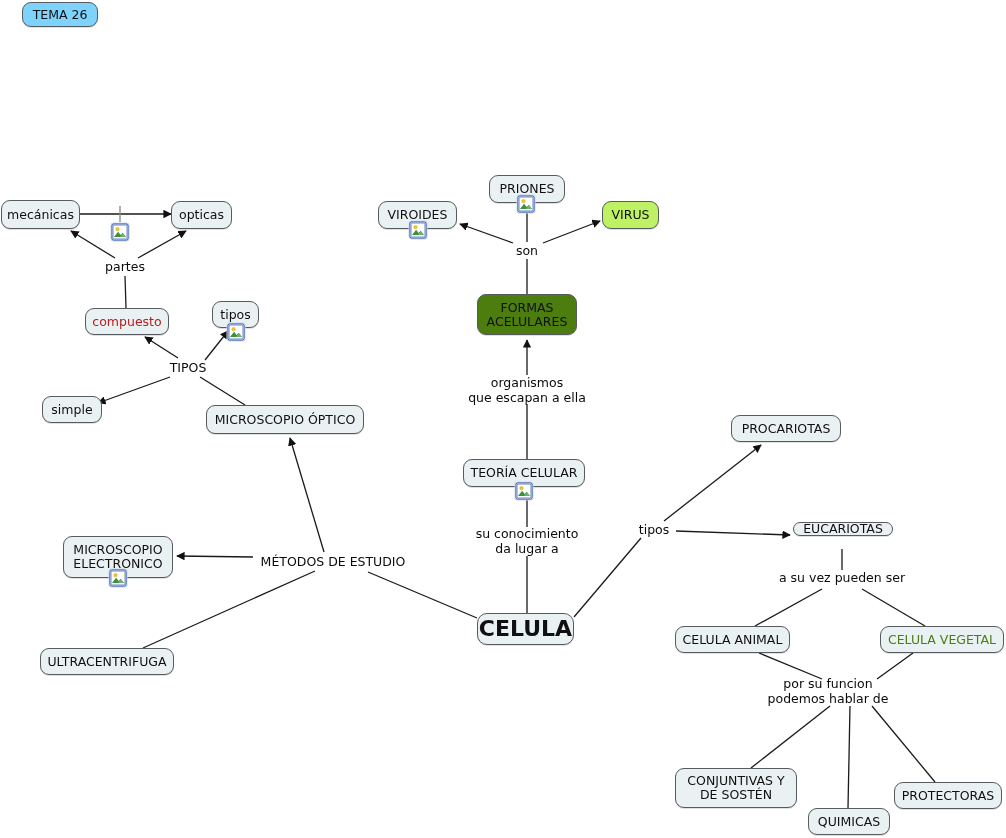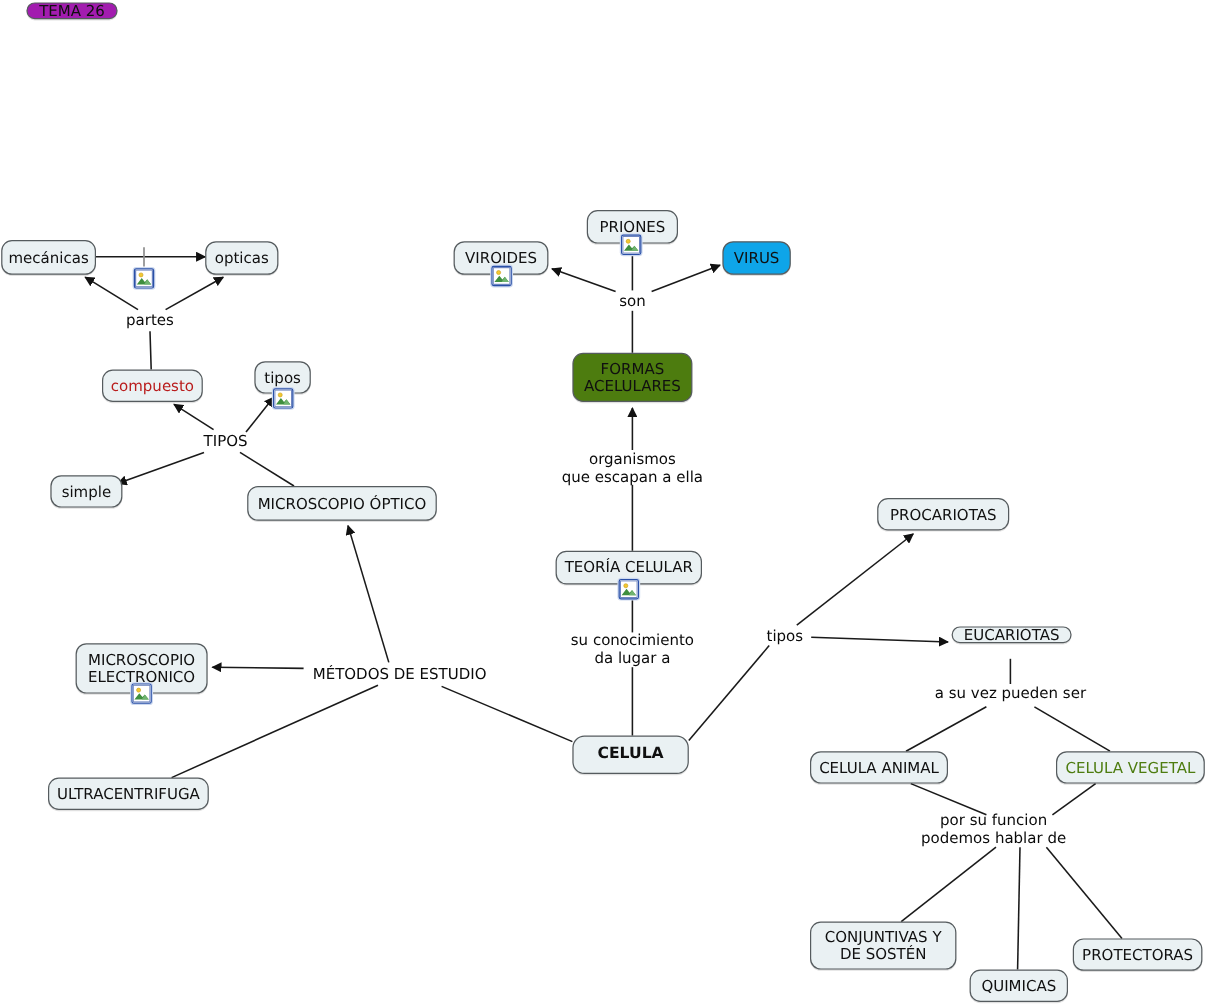--- a/index.html
+++ b/index.html
@@ -39,21 +39,21 @@
     text-align: center;
     color: #101010;
     font-family: "DejaVu Sans", "Liberation Sans", sans-serif;
     font-size: 12.5px;
     line-height: 14px;
     white-space: pre;
     box-shadow: 0 1px 0 rgba(0,0,0,0.12);
   }
   .node.bold {
     font-weight: bold;
-    font-size: 13px;
+    font-size: 22px;
     border-width: 1px;
     border-radius: 10px;
   }
   .link-label {
     position: absolute;
     color: #0a0a0a;
     font-family: "DejaVu Sans", "Liberation Sans", sans-serif;
     font-size: 12.5px;
     line-height: 14.5px;
     text-align: center;
@@ -119,33 +119,33 @@
         <polyline points="830,706 751,768" fill="none" stroke="#1a1a1a" stroke-width="1.3"></polyline>
         <polyline points="850,706 848,808" fill="none" stroke="#1a1a1a" stroke-width="1.3"></polyline>
         <polyline points="872,706 935,782" fill="none" stroke="#1a1a1a" stroke-width="1.3"></polyline>
       </g>
     <g id="tick-group">
       <line x1="120" y1="206" x2="120" y2="222" stroke="#8d8d8d" stroke-width="1.4"></line>
     </g>
   </svg>
 
   <div id="node-layer">
-      <div class="node" style="left: 22px; top: 2px; width: 76px; height: 14px; background: #a21caf; border-color: rgb(85, 91, 94); color: rgb(16, 16, 16);">TEMA 26</div>
+      <div class="node" style="left: 22px; top: 2px; width: 76px; height: 25px; background: #7dd3fc; border-color: rgb(85, 91, 94); color: rgb(16, 16, 16);">TEMA 26</div>
       <div class="node" style="left: 1px; top: 200px; width: 79px; height: 29px; background: rgb(234, 241, 243); border-color: rgb(85, 91, 94); color: rgb(16, 16, 16);">mecánicas</div>
       <div class="node" style="left: 171px; top: 201px; width: 61px; height: 28px; background: rgb(234, 241, 243); border-color: rgb(85, 91, 94); color: rgb(16, 16, 16);">opticas</div>
       <div class="node" style="left: 85px; top: 308px; width: 84px; height: 27px; background: rgb(234, 241, 243); border-color: rgb(85, 91, 94); color: #b91c1c;">compuesto</div>
       <div class="node" style="left: 212px; top: 301px; width: 47px; height: 27px; background: rgb(234, 241, 243); border-color: rgb(85, 91, 94); color: rgb(16, 16, 16);">tipos</div>
       <div class="node" style="left: 42px; top: 396px; width: 60px; height: 27px; background: rgb(234, 241, 243); border-color: rgb(85, 91, 94); color: rgb(16, 16, 16);">simple</div>
       <div class="node" style="left: 206px; top: 405px; width: 158px; height: 29px; background: rgb(234, 241, 243); border-color: rgb(85, 91, 94); color: rgb(16, 16, 16);">MICROSCOPIO ÓPTICO</div>
       <div class="node" style="left: 63px; top: 536px; width: 110px; height: 42px; background: rgb(234, 241, 243); border-color: rgb(85, 91, 94); color: rgb(16, 16, 16);">MICROSCOPIO
 ELECTRONICO</div>
       <div class="node" style="left: 40px; top: 648px; width: 134px; height: 27px; background: rgb(234, 241, 243); border-color: rgb(85, 91, 94); color: rgb(16, 16, 16);">ULTRACENTRIFUGA</div>
       <div class="node" style="left: 378px; top: 201px; width: 79px; height: 28px; background: rgb(234, 241, 243); border-color: rgb(85, 91, 94); color: rgb(16, 16, 16);">VIROIDES</div>
       <div class="node" style="left: 489px; top: 175px; width: 76px; height: 28px; background: rgb(234, 241, 243); border-color: rgb(85, 91, 94); color: rgb(16, 16, 16);">PRIONES</div>
-      <div class="node" style="left: 602px; top: 201px; width: 57px; height: 28px; background: #0ea5e9; border-color: rgb(85, 91, 94); color: rgb(16, 16, 16);">VIRUS</div>
+      <div class="node" style="left: 602px; top: 201px; width: 57px; height: 28px; background: #bef264; border-color: rgb(85, 91, 94); color: rgb(16, 16, 16);">VIRUS</div>
       <div class="node" style="left: 477px; top: 294px; width: 100px; height: 41px; background: #4d7c0f; border-color: rgb(85, 91, 94); color: rgb(16, 16, 16);">FORMAS
 ACELULARES</div>
       <div class="node" style="left: 463px; top: 459px; width: 122px; height: 28px; background: rgb(234, 241, 243); border-color: rgb(85, 91, 94); color: rgb(16, 16, 16);">TEORÍA CELULAR</div>
       <div class="node bold" style="left: 477px; top: 613px; width: 97px; height: 32px; background: rgb(234, 241, 243); border-color: rgb(85, 91, 94); color: rgb(16, 16, 16);">CELULA</div>
       <div class="node" style="left: 731px; top: 415px; width: 110px; height: 27px; background: rgb(234, 241, 243); border-color: rgb(85, 91, 94); color: rgb(16, 16, 16);">PROCARIOTAS</div>
       <div class="node" style="left: 793px; top: 522px; width: 100px; height: 14px; background: rgb(234, 241, 243); border-color: rgb(85, 91, 94); color: rgb(16, 16, 16);">EUCARIOTAS</div>
       <div class="node" style="left: 675px; top: 626px; width: 115px; height: 27px; background: rgb(234, 241, 243); border-color: rgb(85, 91, 94); color: rgb(16, 16, 16);">CELULA ANIMAL</div>
       <div class="node" style="left: 880px; top: 626px; width: 124px; height: 27px; background: rgb(234, 241, 243); border-color: rgb(85, 91, 94); color: #4d7c0f;">CELULA VEGETAL</div>
       <div class="node" style="left: 675px; top: 768px; width: 122px; height: 40px; background: rgb(234, 241, 243); border-color: rgb(85, 91, 94); color: rgb(16, 16, 16);">CONJUNTIVAS Y
 DE SOSTÉN</div>

